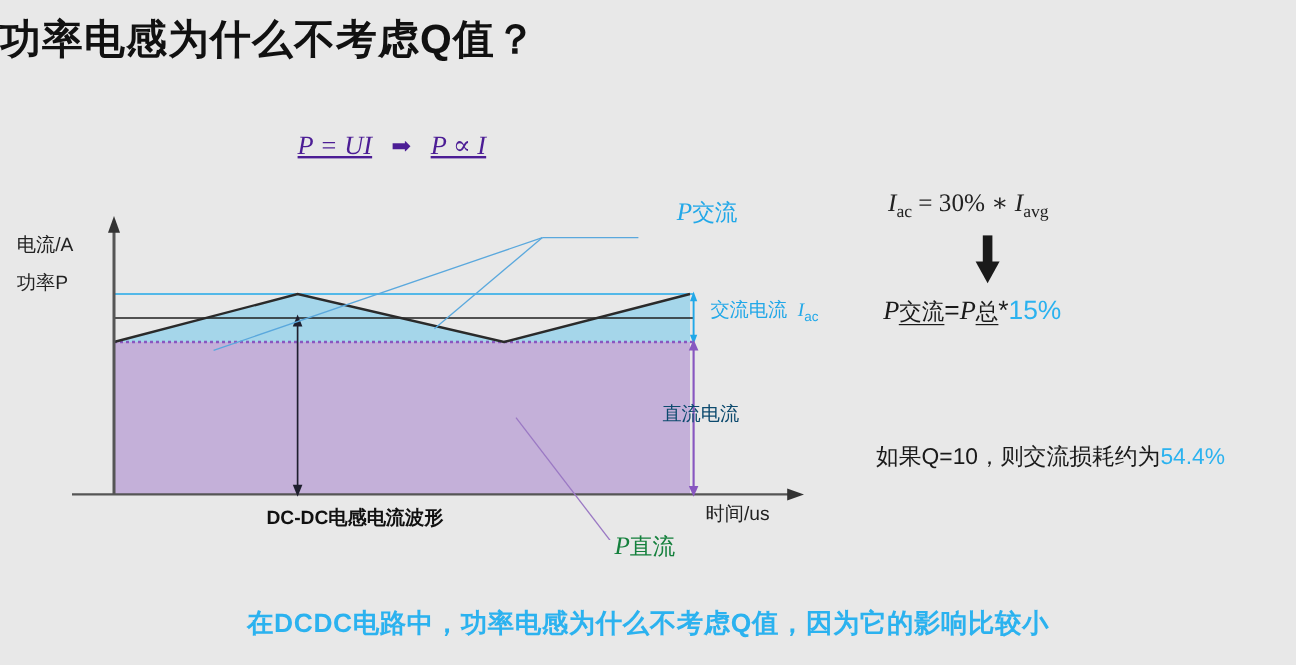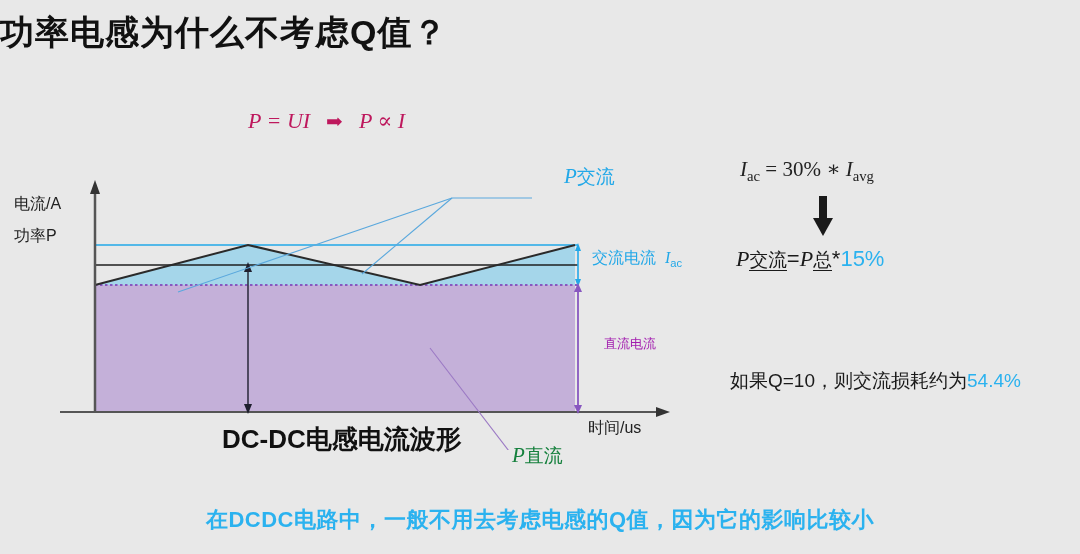--- a/index.html
+++ b/index.html
@@ -32,22 +32,23 @@
     color: #111111;
   }
   
   .top-formula {
     position: absolute;
     top: 108px;
     left: 248px;
     font-family: "Liberation Serif", "DejaVu Serif", serif;
     font-style: italic;
     font-size: 22px;
-    color: #be185d;
-    white-space: nowrap;
+    color: #4c1d95;
+    white-space: nowrap;
+    text-decoration: underline;
   }
   .top-formula .arrow {
     font-style: normal;
     display: inline-block;
     margin: 0 16px;
     font-size: 20px;
   }
   
   .chart {
     position: absolute;
@@ -63,21 +64,21 @@
     white-space: nowrap;
   }
   .axis-label.y1 { left: 14px; top: 44px; }
   .axis-label.y2 { left: 14px; top: 76px; }
   .axis-label.x  { left: 588px; top: 268px; }
 
   .chart-caption {
     position: absolute;
     left: 222px;
     top: 272px;
-    font-size: 26px;
+    font-size: 16px;
     font-weight: bold;
     color: #111;
     white-space: nowrap;
     text-align: center;
   }
   
   .lbl {
     position: absolute;
     white-space: nowrap;
   }
@@ -88,24 +89,24 @@
     color: #22a8e8;
     margin-left: 36px;
   }
   .lbl-iac {
     left: 592px;
     top: 98px;
     font-size: 16px;
     color: #22a8e8;
   }
   .lbl-idc {
-    left: 604px;
+    left: 552px;
     top: 185px;
-    font-size: 13px;
-    color: #a21caf;
+    font-size: 16px;
+    color: #0c4a6e;
   }
   .lbl-iavg {
     left: 180px;
     top: 168px;
     font-size: 17px;
     color: #2d2135;
   }
   .lbl-pdc {
     left: 512px;
     top: 293px;
@@ -270,15 +271,15 @@
       <rect x="7" y="0" width="8" height="24" fill="#1a1a1a"></rect>
       <polygon points="11,40 1,22 21,22" fill="#1a1a1a"></polygon>
     </svg>
 
     <div class="r-formula2"><span class="mathi">P</span><span class="uline" style="font-size:0.85em">交流</span><span>=</span><span class="mathi">P</span><span class="uline" style="font-size:0.85em">总</span><span>*</span><span class="accent">15%</span></div>
 
 
     <div class="r-note"><span>如果Q=10，则交流损耗约为</span><span class="accent">54.4%</span></div>
   </div>
 
-  <div class="bottom-text">在DCDC电路中，一般不用去考虑电感的Q值，因为它的影响比较小</div>
+  <div class="bottom-text">在DCDC电路中，功率电感为什么不考虑Q值，因为它的影响比较小</div>
 
 </div>
 
 </body></html>

